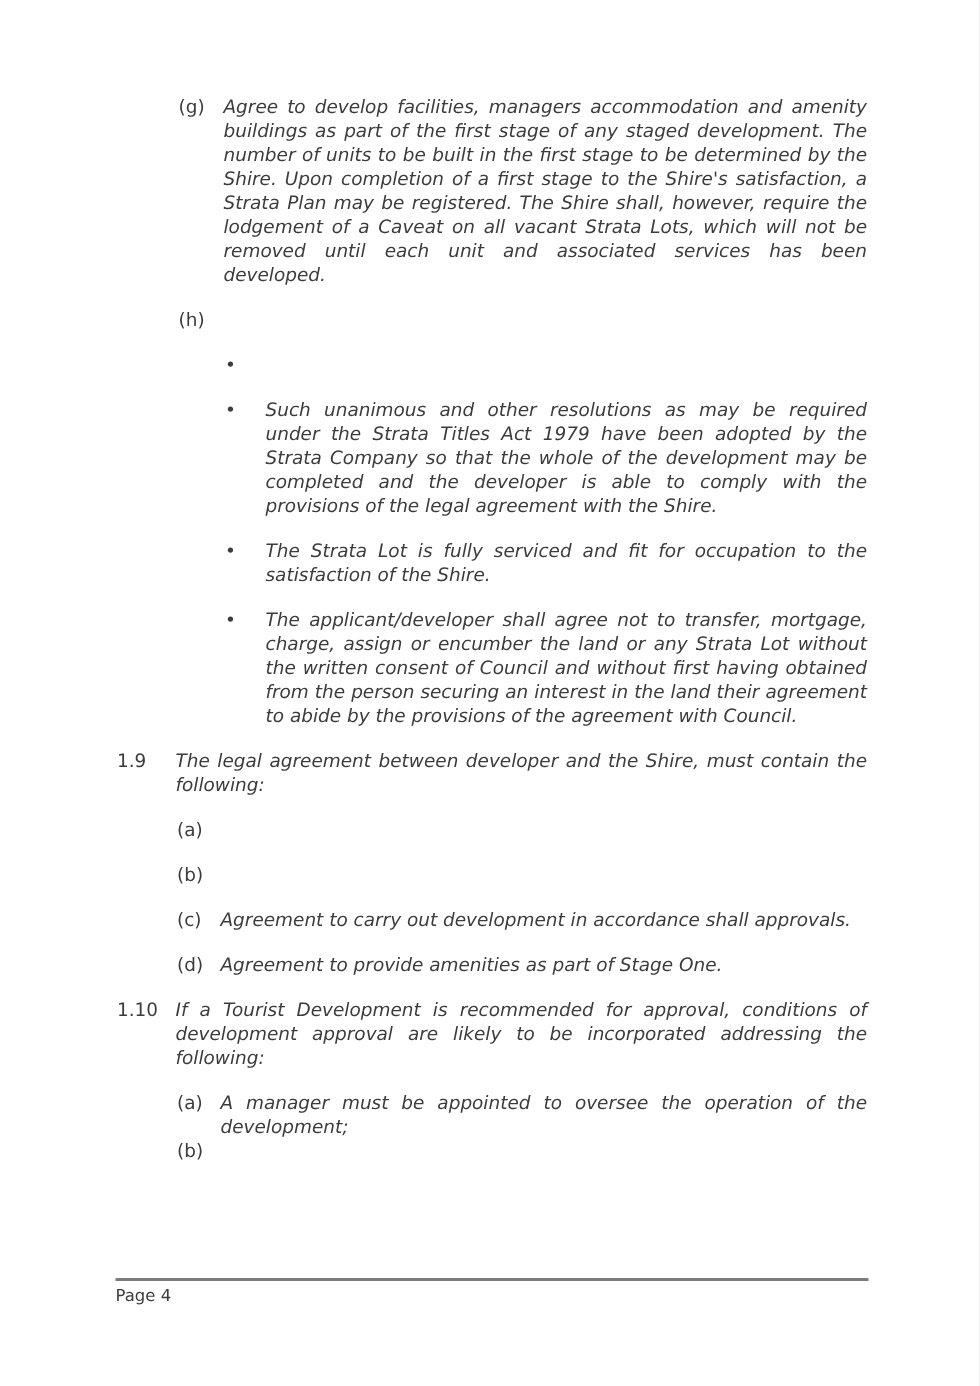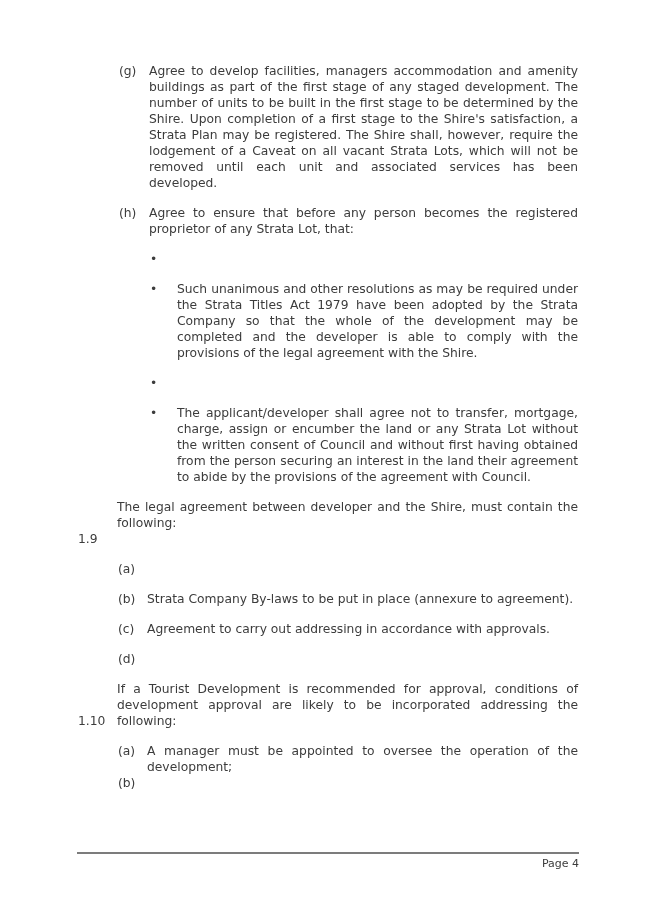--- a/index.html
+++ b/index.html
@@ -16,105 +16,105 @@
   .content {
     position: absolute;
     left: 78px;
     top: 63px;
     width: 500px;
     font-size: 12.3px;
     line-height: 16px;
   }
   .block { display: flex; margin-bottom: 14px; }
   .block.tight { margin-bottom: 0; }
-  .txt { flex: 1; text-align: justify; }
+  .txt { flex: 1; text-align: justify; font-style: italic; }
   
   .lvl-letter { padding-left: 41px; }
   .lvl-letter .lbl { flex: 0 0 30px; }
   
   .lvl-bullet { padding-left: 72px; }
   .lvl-bullet .lbl { flex: 0 0 27px; }
   
-  .lvl-section .lbl { flex: 0 0 39px; margin-top: 32px; }
+  .lvl-section .lbl { flex: 0 0 39px; }
   
   .lvl-alpha { padding-left: 40px; }
   .lvl-alpha .lbl { flex: 0 0 29px; }
 
   .footer-rule {
     position: absolute;
     left: 77px;
     top: 852px;
     width: 502px;
     border-top: 2px solid #7c7c7c;
   }
   .page-number {
     position: absolute;
     left: 77px;
     top: 857px;
     width: 502px;
-    text-align: right;
+    text-align: left;
     font-size: 11px;
     color: #3c3c3c;
   }
 </style>
 </head>
 <body>
 
 <div class="page">
   <div class="content">
 
     <div class="block lvl-letter">
       <span class="lbl">(g)</span>
       <div class="txt">Agree to develop facilities, managers accommodation and amenity buildings as part of the first stage of any staged development. The number of units to be built in the first stage to be determined by the Shire. Upon completion of a first stage to the Shire's satisfaction, a Strata Plan may be registered. The Shire shall, however, require the lodgement of a Caveat on all vacant Strata Lots, which will not be removed until each unit and associated services has been developed.</div>
     </div>
 
     <div class="block lvl-letter">
       <span class="lbl">(h)</span>
-      <div class="txt">Agree to ensure that before any person becomes the registered proprietor of any Strata Lot, that:</div>
     </div>
 
     <div class="block lvl-bullet">
       <span class="lbl">•</span>
     </div>
 
     <div class="block lvl-bullet">
       <span class="lbl">•</span>
       <div class="txt">Such unanimous and other resolutions as may be required under the Strata Titles Act 1979 have been adopted by the Strata Company so that the whole of the development may be completed and the developer is able to comply with the provisions of the legal agreement with the Shire.</div>
     </div>
 
     <div class="block lvl-bullet">
       <span class="lbl">•</span>
+      <div class="txt">The Strata Lot is fully serviced and fit for occupation to the satisfaction of the Shire.</div>
     </div>
 
     <div class="block lvl-bullet">
       <span class="lbl">•</span>
       <div class="txt">The applicant/developer shall agree not to transfer, mortgage, charge, assign or encumber the land or any Strata Lot without the written consent of Council and without first having obtained from the person securing an interest in the land their agreement to abide by the provisions of the agreement with Council.</div>
     </div>
 
     <div class="block lvl-section">
       <span class="lbl">1.9</span>
       <div class="txt">The legal agreement between developer and the Shire, must contain the following:</div>
     </div>
 
     <div class="block lvl-alpha">
       <span class="lbl">(a)</span>
     </div>
 
     <div class="block lvl-alpha">
       <span class="lbl">(b)</span>
-      <div class="txt">Strata Company By-laws to be put in place (annexure to agreement).</div>
     </div>
 
     <div class="block lvl-alpha">
       <span class="lbl">(c)</span>
-      <div class="txt">Agreement to carry out addressing in accordance with approvals.</div>
+      <div class="txt">Agreement to carry out development in accordance shall approvals.</div>
     </div>
 
     <div class="block lvl-alpha">
       <span class="lbl">(d)</span>
+      <div class="txt">Agreement to provide amenities as part of Stage One.</div>
     </div>
 
     <div class="block lvl-section">
       <span class="lbl">1.10</span>
       <div class="txt">If a Tourist Development is recommended for approval, conditions of development approval are likely to be incorporated addressing the following:</div>
     </div>
 
     <div class="block lvl-alpha tight">
       <span class="lbl">(a)</span>
       <div class="txt">A manager must be appointed to oversee the operation of the development;</div>

